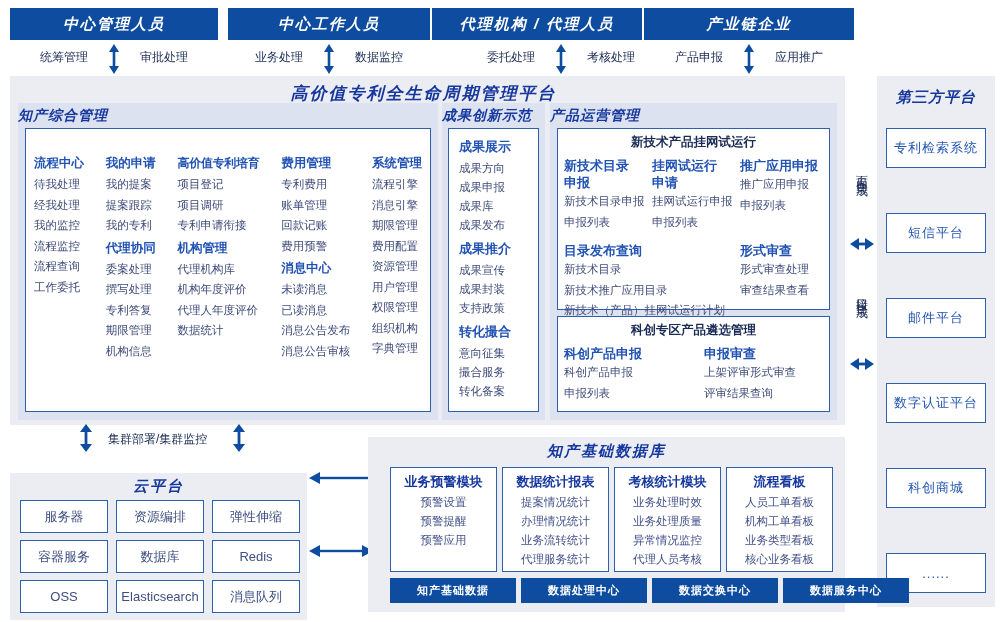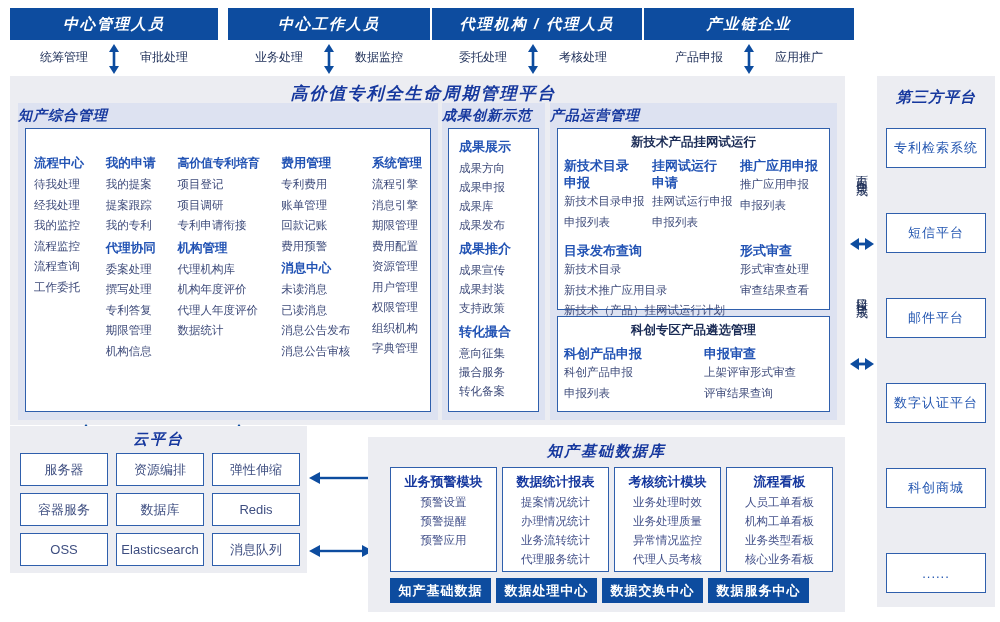--- a/index.html
+++ b/index.html
@@ -73,39 +73,39 @@
     padding-top:12px;letter-spacing:1px;}
   .tp-list{position:absolute;left:9px;right:9px;top:52px;bottom:14px;display:flex;
     flex-direction:column;justify-content:space-between;}
   .tp-box{height:40px;background:#fff;border:1.5px solid var(--bord);color:#2255b0;
     font-size:13px;display:flex;align-items:center;justify-content:center;letter-spacing:1px;}
 
   
   .cluster-label{font-size:12px;color:var(--navy);}
 
   
-  .cloud{left:10px;top:426px;width:297px;height:147px;background:var(--gray);}
+  .cloud{left:10px;top:473px;width:297px;height:147px;background:var(--gray);}
   .cloud-title{text-align:center;font-size:15px;font-weight:bold;font-style:italic;
     color:var(--ink);padding-top:4px;letter-spacing:2px;}
   .cloud-grid{position:absolute;left:10px;top:27px;display:grid;
     grid-template-columns:repeat(3,88px);gap:7px 8px;}
   .cloud-cell{height:33px;background:#fff;border:1.5px solid var(--bord);color:#3e4e80;
     font-size:13px;display:flex;align-items:center;justify-content:center;}
 
   
   .db{left:368px;top:437px;width:477px;height:175px;background:var(--gray);}
   .db-title{text-align:center;font-size:15px;font-weight:bold;font-style:italic;
     color:var(--ink);padding-top:5px;letter-spacing:2px;}
   .db-mods{position:absolute;left:22px;top:30px;display:flex;gap:5px;}
   .db-mod{width:107px;height:105px;background:#fff;border:1.5px solid var(--bord);
     text-align:center;padding-top:2px;}
   .db-mod .mod-h{font-size:13px;font-weight:bold;color:var(--ink);line-height:23px;}
   .db-mod .mod-items div{font-size:11.5px;color:#43518a;line-height:19px;}
   .db-btns{position:absolute;left:22px;top:141px;display:flex;gap:5px;}
-  .db-btn{width:101px;height:25px;background:var(--bar);color:#fff;font-size:13px;
+  .db-btn{width:126px;height:25px;background:var(--bar);color:#fff;font-size:11px;
     font-weight:bold;display:flex;align-items:center;justify-content:center;letter-spacing:1px;}
 </style>
 </head>
 <body>
 
 <div id="canvas">
 
   <div class="actor-bar" style="left:10px;width:208px;">中心管理人员</div>
   <div class="actor-bar" style="left:228px;width:202px;">中心工作人员</div>
   <div class="actor-bar" style="left:432px;width:210px;">代理机构 / 代理人员</div>
@@ -122,21 +122,21 @@
   </div>
   <div class="actor-labels" style="left:228px;width:202px;gap:20px;">
     <span class="lab">业务处理</span>
     <svg class="arrow" width="12" height="30" viewBox="0 0 12 30">
         <path d="M6 0 L11 8 L1 8 Z"></path>
         <rect x="4.7" y="7" width="2.6" height="16"></rect>
         <path d="M6 30 L11 22 L1 22 Z"></path>
       </svg>
     <span class="lab">数据监控</span>
   </div>
-  <div class="actor-labels" style="left:428px;width:210px;">
+  <div class="actor-labels" style="left:456px;width:210px;">
     <span class="lab">委托处理</span>
     <svg class="arrow" width="12" height="30" viewBox="0 0 12 30">
         <path d="M6 0 L11 8 L1 8 Z"></path>
         <rect x="4.7" y="7" width="2.6" height="16"></rect>
         <path d="M6 30 L11 22 L1 22 Z"></path>
       </svg>
     <span class="lab">考核处理</span>
   </div>
   <div class="actor-labels" style="left:644px;width:210px;">
     <span class="lab">产品申报</span>

